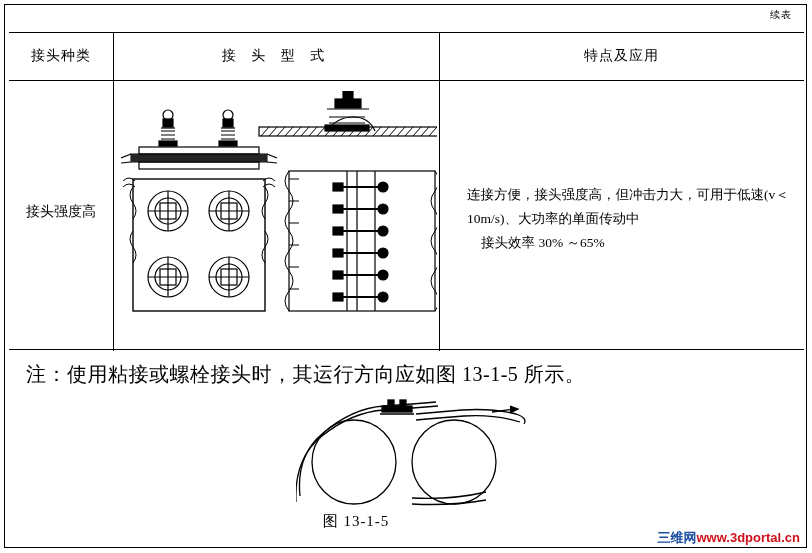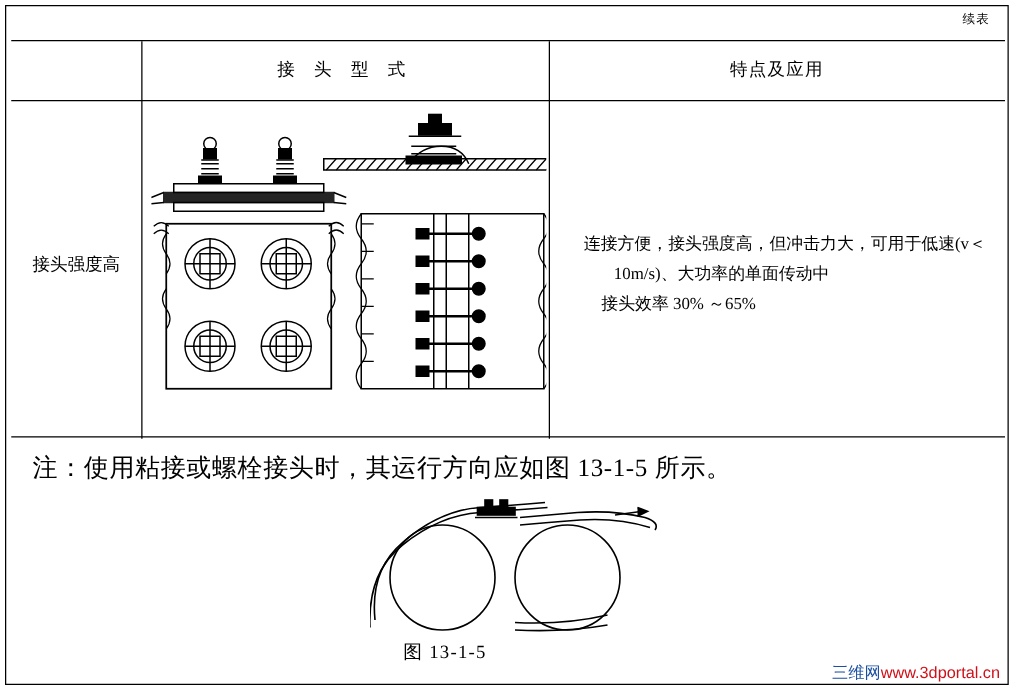--- a/index.html
+++ b/index.html
@@ -86,21 +86,21 @@
     left: 440px;
     top: 150px;
     width: 350px;
     font-size: 13.5px;
     line-height: 24px;
     text-align: left;
     padding-left: 18px;
     box-sizing: border-box;
   }
   .desc .ln { display: block; white-space: nowrap; }
-  .desc .ln2 { text-indent: 0; margin-left: 24px; }
+  .desc .ln2 { text-indent: 0; }
   .desc .ln3 { padding-left: 14px; }
 
   
   .note {
     position: absolute;
     left: 26px;
     top: 361px;
     font-size: 20px;
     letter-spacing: 0.5px;
   }
@@ -116,21 +116,21 @@
     letter-spacing: 1px;
   }
 
   
   .watermark {
     position: absolute;
     right: 12px;
     bottom: 6px;
     font-family: "Liberation Sans", sans-serif;
     font-size: 13px;
-    font-weight: normal;
+    font-weight: bold;
     letter-spacing: 0px;
     white-space: nowrap;
   }
   .watermark .wm-blue { color: #1b4fa0; }
   .watermark .wm-red { color: #d01018; }
 
   svg { display: block; }
   .drawing { position: absolute; }
 </style>
 </head>
@@ -138,20 +138,21 @@
 
 <div class="page-border"></div>
 
 <div class="continued-label">续表</div>
 
 <div class="table">
   <div class="table-head"></div>
   <div class="vline c1"></div>
   <div class="vline c2"></div>
 
+  <div class="th h1">接头种类</div>
   <div class="th h2">接 头 型 式</div>
   <div class="th h3">特点及应用</div>
 
   <div class="row-label">接头强度高</div>
 
   <div class="desc">
     <span class="ln ln1">连接方便，接头强度高，但冲击力大，可用于低速(v＜</span>
     <span class="ln ln2">10m/s)、大功率的单面传动中</span>
     <span class="ln ln3">接头效率 30% ～65%</span>
   </div>

